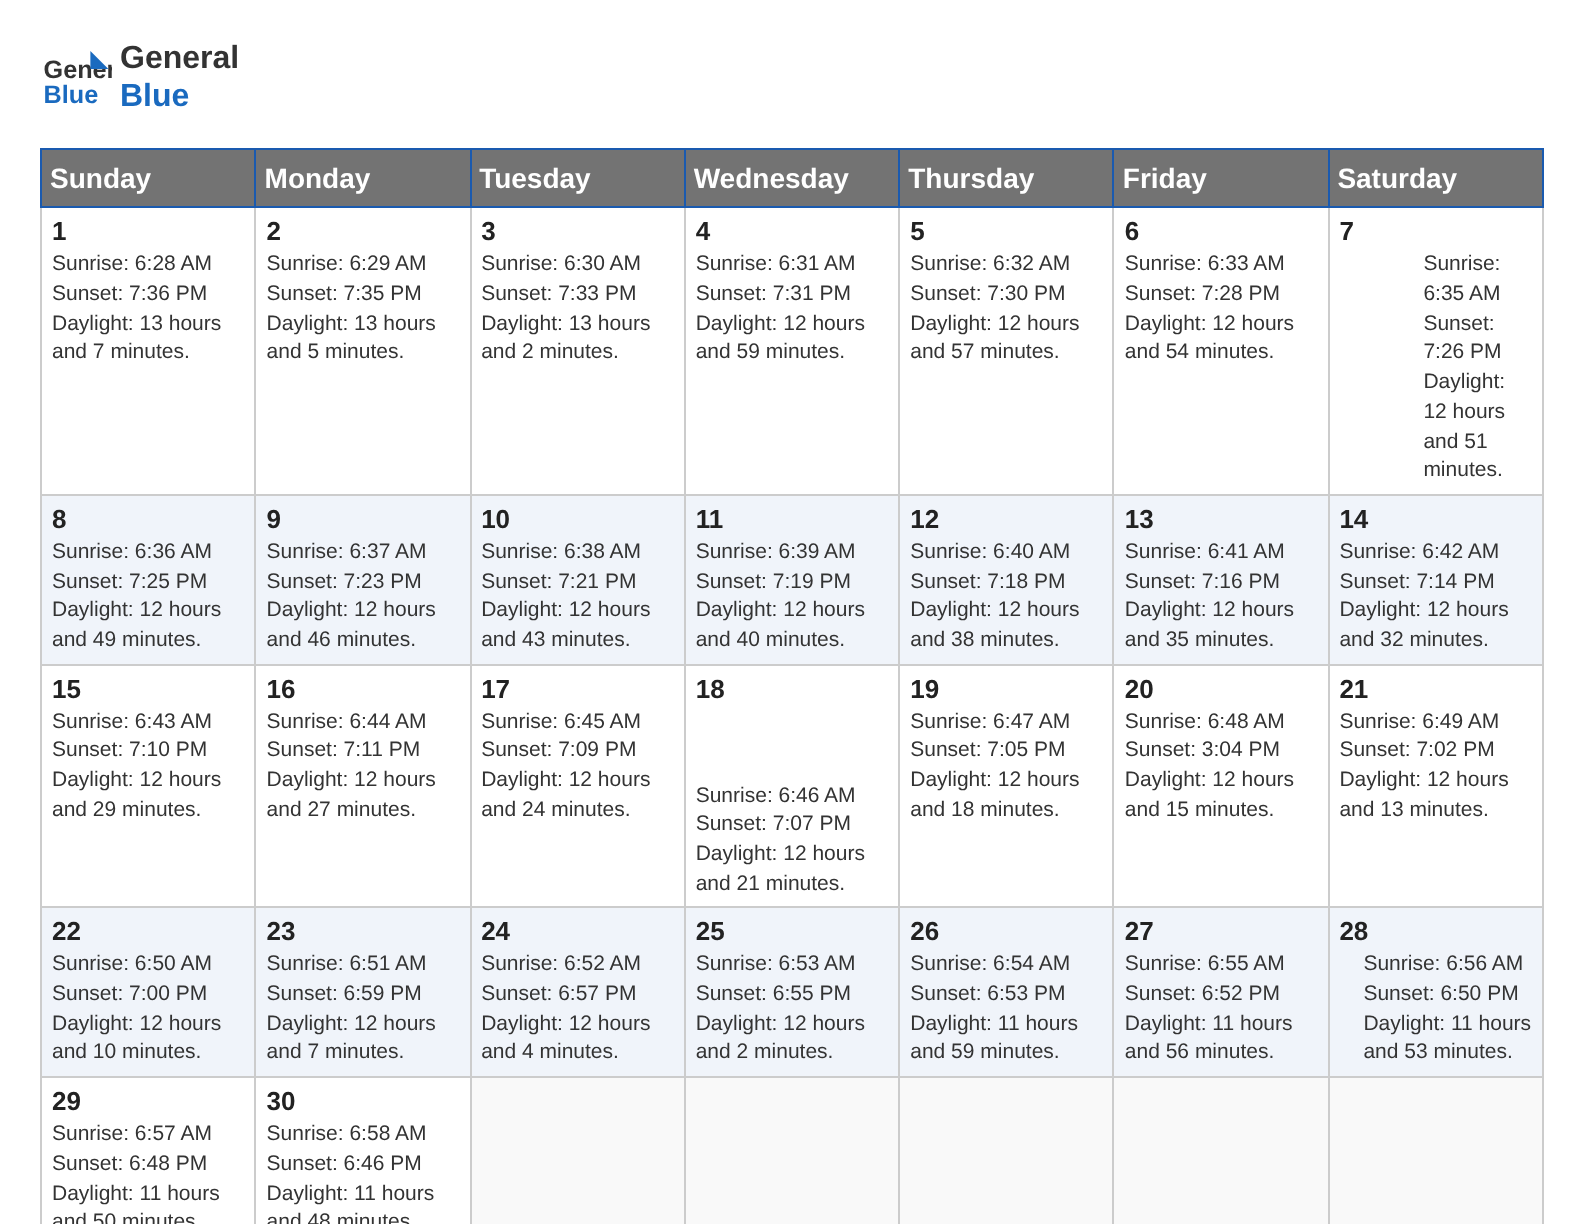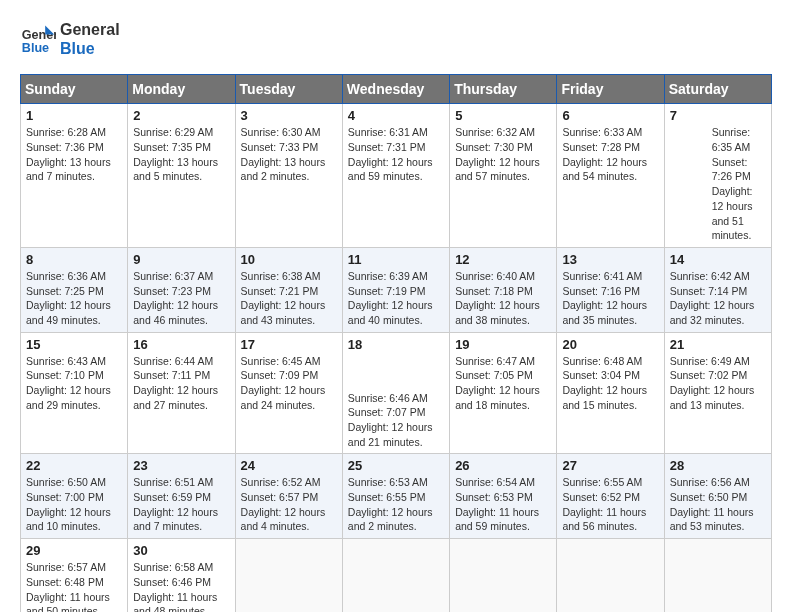--- a/index.html
+++ b/index.html
@@ -279,21 +279,21 @@
 Daylight: 11 hours and 59 minutes.</div>
         </td>
         <td>
           <span class="day-num">27</span>
           <div class="day-info" style="white-space: pre-line;">Sunrise: 6:55 AM
 Sunset: 6:52 PM
 Daylight: 11 hours and 56 minutes.</div>
         </td>
         <td>
           <span class="day-num">28</span>
-          <div class="day-info" style="white-space: pre-line;">Sunrise: 6:56 AM
+          <div class="day-info" style="white-space: pre-line; margin-left: 12px;">Sunrise: 6:56 AM
 Sunset: 6:50 PM
 Daylight: 11 hours and 53 minutes.</div>
         </td>
       </tr>
       <tr>
         <td>
           <span class="day-num">29</span>
           <div class="day-info" style="white-space: pre-line;">Sunrise: 6:57 AM
 Sunset: 6:48 PM
 Daylight: 11 hours and 50 minutes.</div>

